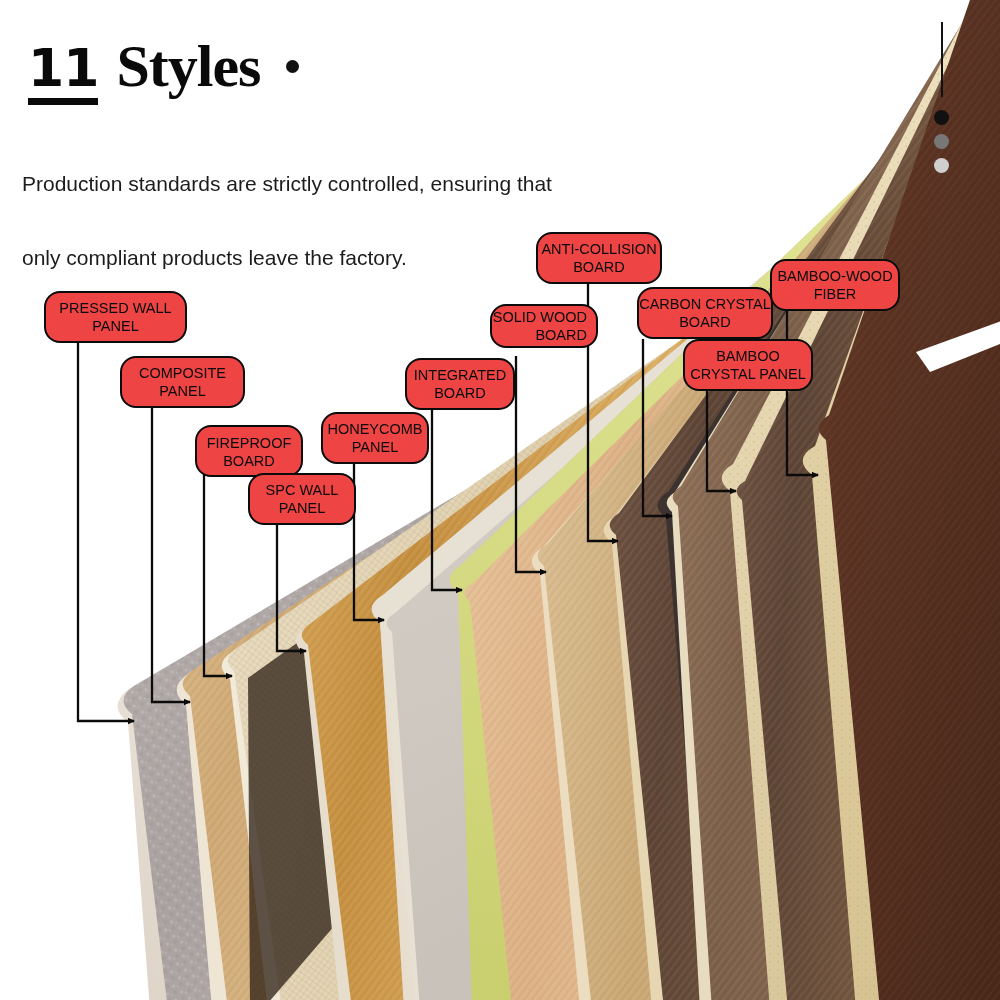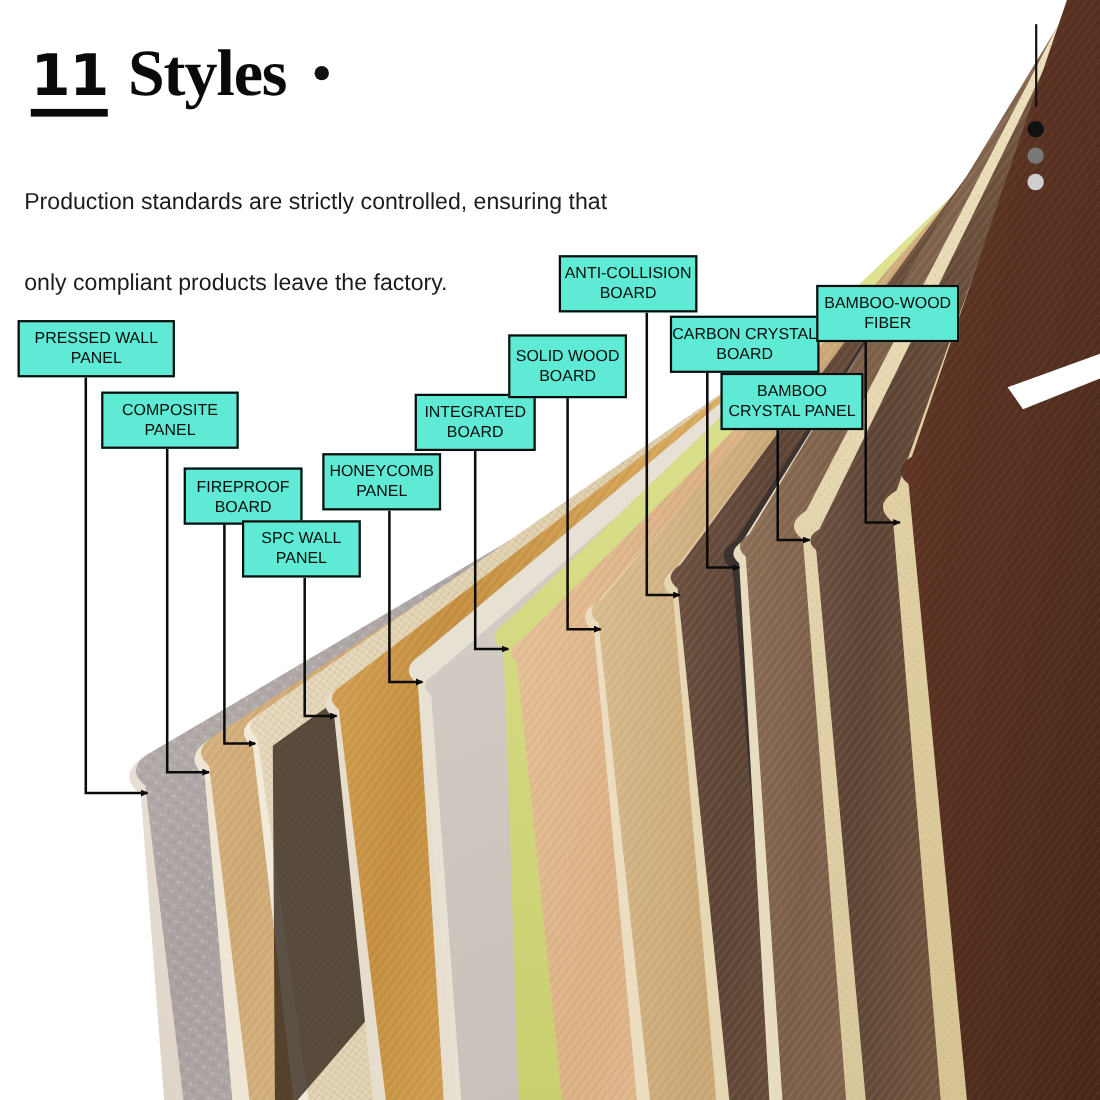--- a/index.html
+++ b/index.html
@@ -37,34 +37,35 @@
   .deco .d3{top:136px;background:#cfcfcf;}
 
   
   #panels{position:absolute;left:0;top:0;width:1000px;height:1000px;z-index:10;}
 
   
   #leaders{position:absolute;left:0;top:0;width:1000px;height:1000px;z-index:30;pointer-events:none;}
   .label-box{
     position:absolute;
     border:2.4px solid #0b0b0b;
-    border-radius:0;
-    background:#5eead4;
+    border-radius:16px;
+    background:#ef4444;
     color:#0b0b0b;
     font-size:14.5px;
     line-height:18px;
     text-align:center;
     padding:7px 9px;
     box-sizing:border-box;
     z-index:35;
     white-space:nowrap;
     display:flex;
     flex-direction:column;
     justify-content:center;
     align-items:center;
+    margin-left:28px;
   }
   .label-box span{display:block;}
 </style>
 </head>
 <body>
 
 <div id="stage">
 
   <svg id="panels" viewBox="0 0 1000 1000">
     <defs>
@@ -389,21 +390,21 @@
         <span>PANEL</span>
       </div>
       <div class="label-box" style="left: 293px; top: 412px; width: 108px; height: 52px;">
         <span>HONEYCOMB</span>
         <span>PANEL</span>
       </div>
       <div class="label-box" style="left: 377px; top: 358px; width: 110px; height: 52px;">
         <span>INTEGRATED</span>
         <span>BOARD</span>
       </div>
-      <div class="label-box" style="left: 462px; top: 304px; width: 108px; height: 58px;">
+      <div class="label-box" style="left: 462px; top: 304px; width: 108px; height: 44px; align-items: flex-end;">
         <span>SOLID WOOD</span>
         <span>BOARD</span>
       </div>
       <div class="label-box" style="left: 508px; top: 232px; width: 126px; height: 52px;">
         <span>ANTI-COLLISION</span>
         <span>BOARD</span>
       </div>
       <div class="label-box" style="left: 609px; top: 287px; width: 136px; height: 52px;">
         <span>CARBON CRYSTAL</span>
         <span>BOARD</span>

